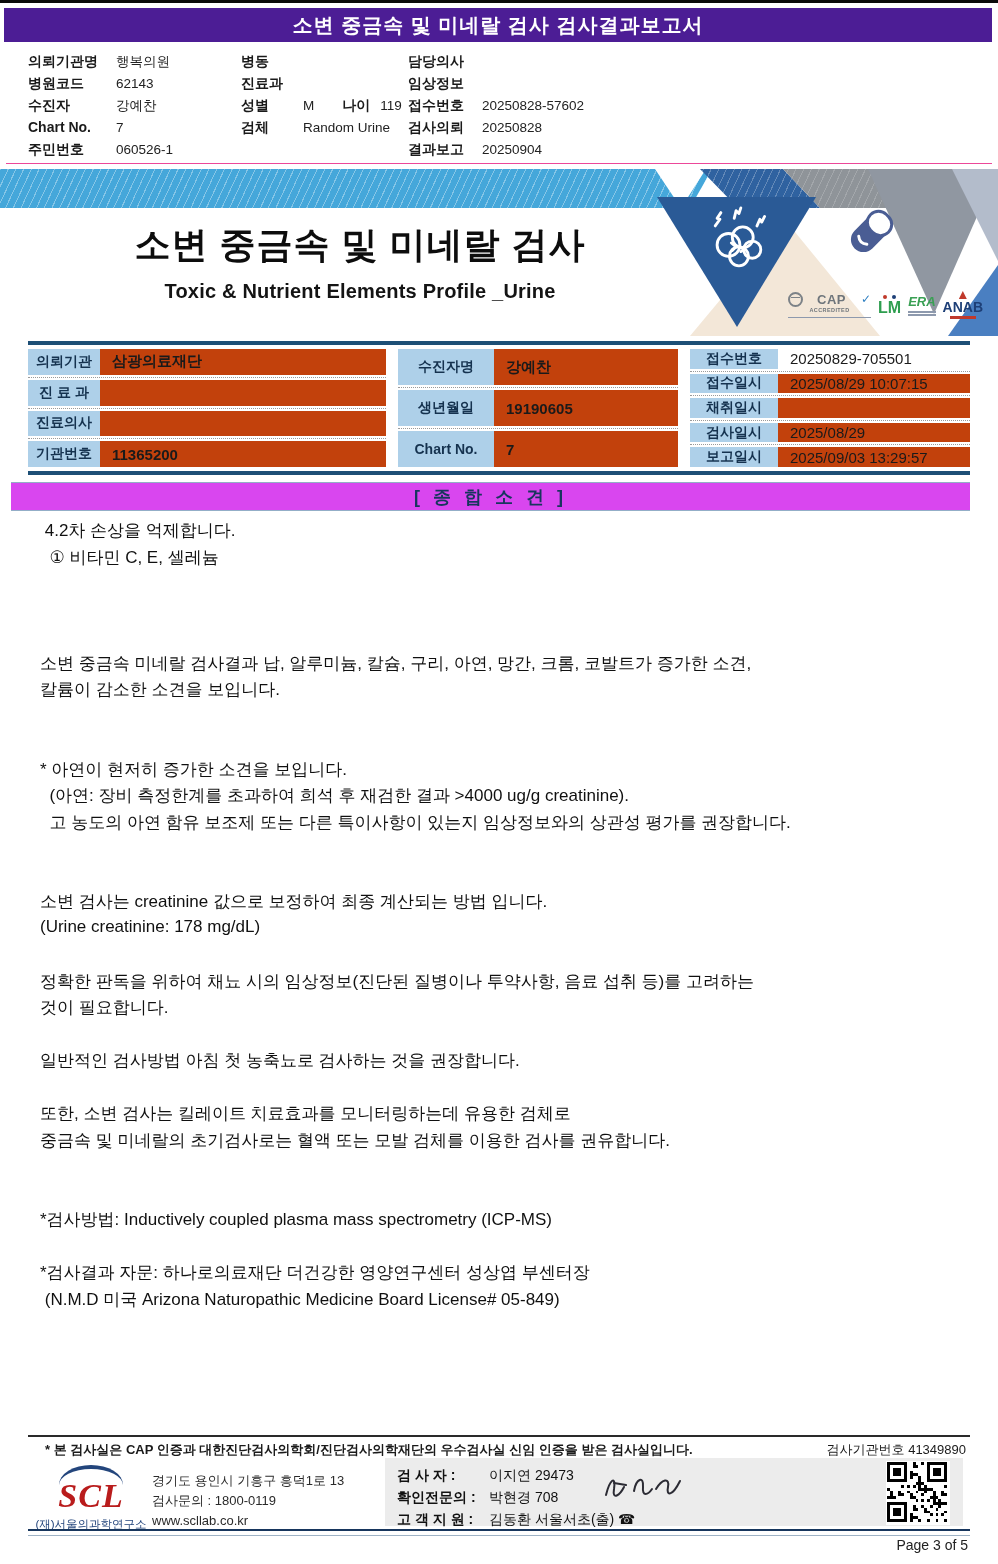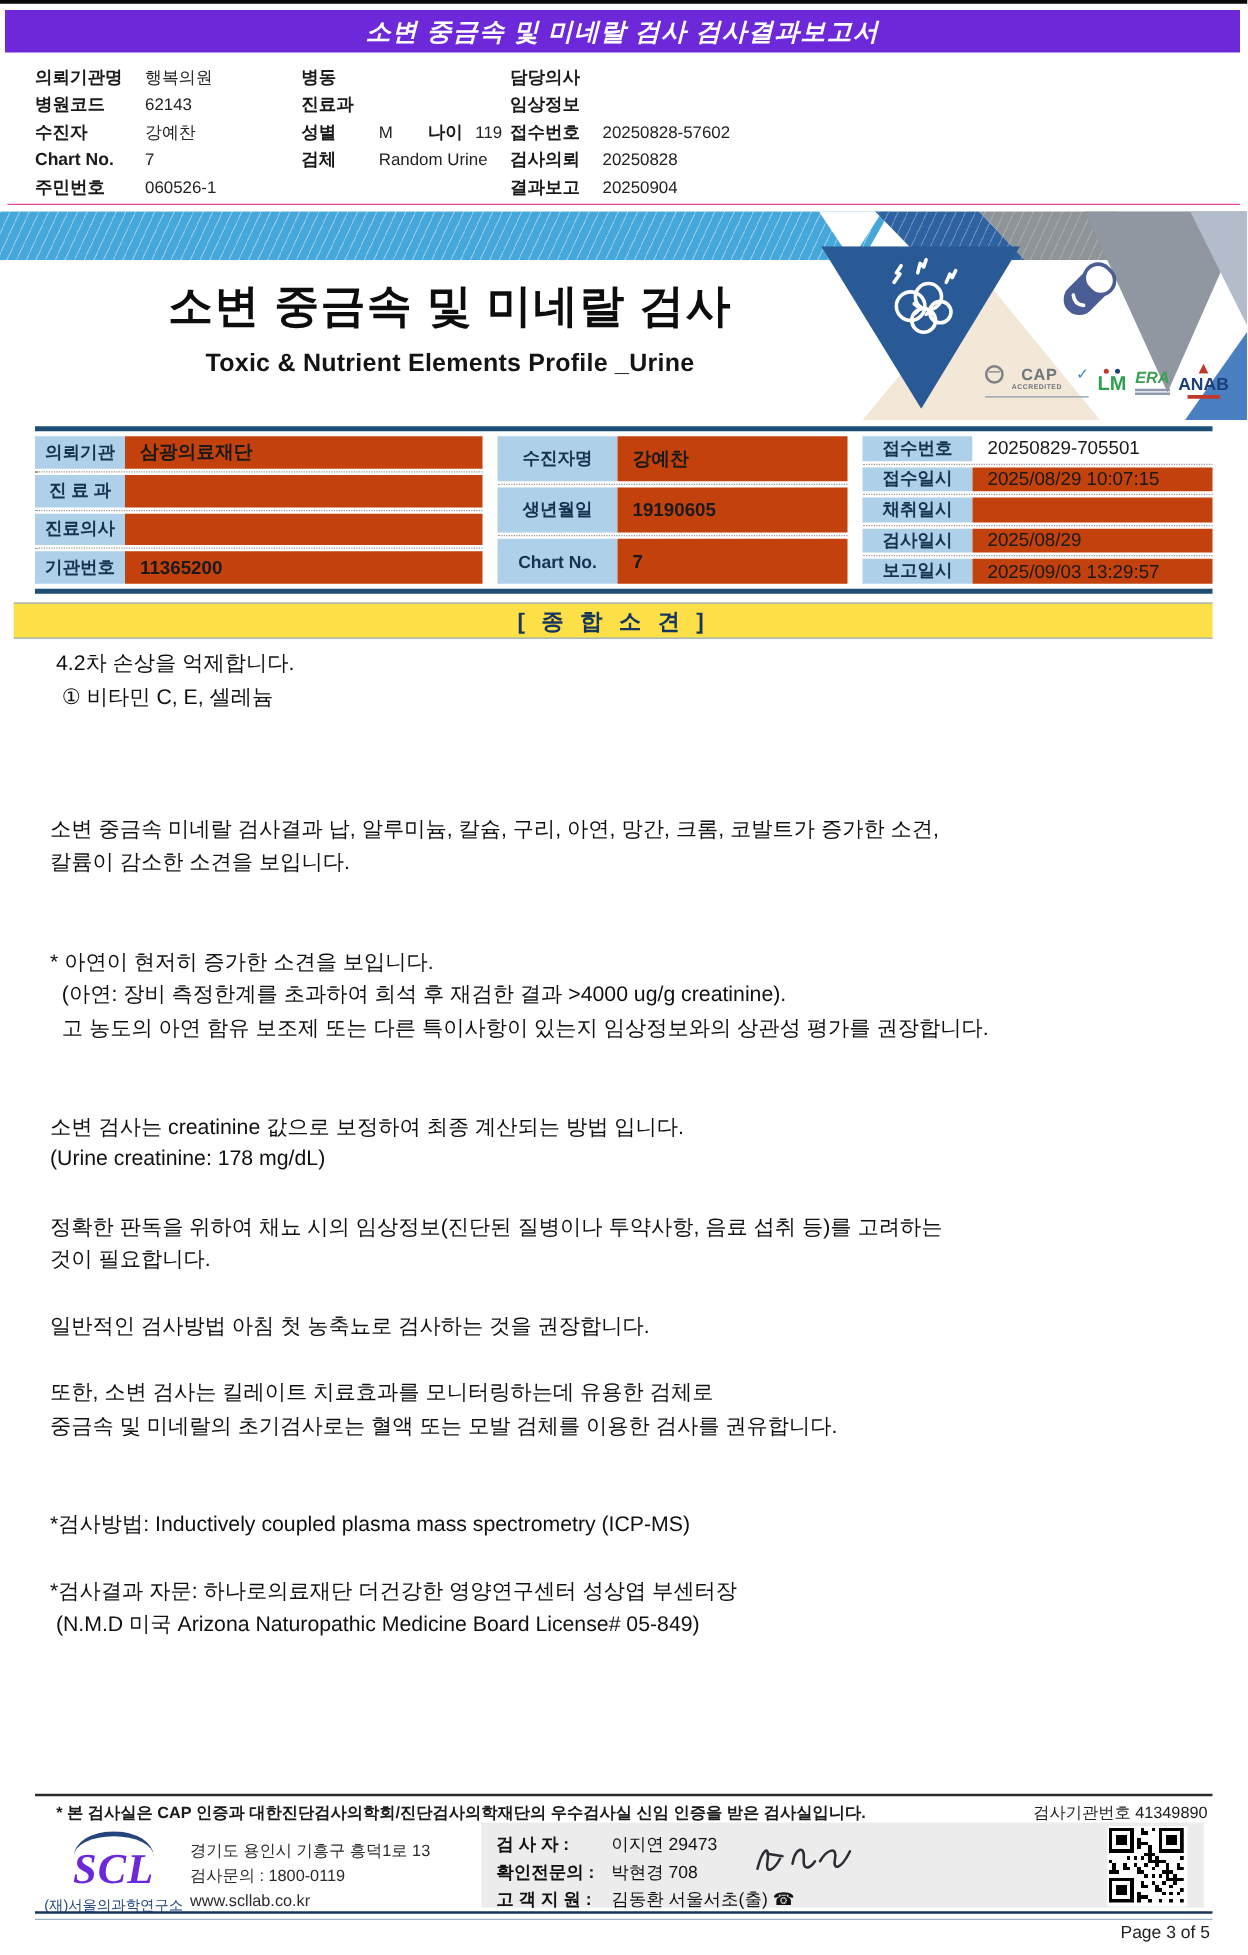--- a/index.html
+++ b/index.html
@@ -1,22 +1,22 @@
 <!DOCTYPE html>
 <html><head>
 <meta charset="utf-8">
 <style>
   html,body{margin:0;padding:0;background:#fff;}
   .page{position:relative;width:998px;height:1564px;background:#fff;
         border-top:3px solid #0a0a0a;border-bottom:3px solid #0a0a0a;
         font-family:"Liberation Sans","DejaVu Sans",sans-serif;color:#111;overflow:hidden;}
 
   
-  .top-bar{position:absolute;top:5px;left:4px;right:6px;height:34px;background:#6d28d9;
-           display:flex;align-items:center;justify-content:center;font-style:italic;}
+  .top-bar{position:absolute;top:5px;left:4px;right:6px;height:34px;background:#4c1d95;
+           display:flex;align-items:center;justify-content:center;}
   .top-bar span{color:#fff;font-weight:bold;font-size:20px;letter-spacing:1px;}
 
   
   .patient-header{position:absolute;top:44px;left:6px;right:6px;height:116px;border-bottom:1px solid #ec4899;}
   .ph-col{position:absolute;top:6px;}
   .ph-col1{left:22px;width:210px;}
   .ph-col2{left:235px;width:165px;}
   .ph-col3{left:402px;width:320px;}
   .ph-row{display:flex;align-items:baseline;height:22px;font-size:14px;}
   .ph-label{font-weight:bold;color:#1a1a1a;flex:none;}
@@ -88,37 +88,37 @@
             height:calc(100% - 4px);display:flex;align-items:center;justify-content:center;}
   .it-g1 .it-label{width:72px;}
   .it-g2 .it-label{width:96px;}
   .it-g3 .it-label{width:88px;}
   .it-value{flex:1;background:#c2410c;height:calc(100% - 4px);display:flex;align-items:center;
             padding-left:12px;font-size:15px;color:#1a1a1a;font-weight:bold;}
   .it-value.em{font-size:19px;font-weight:bold;background:#fff;}
   .it-g3 .it-value{font-weight:normal;font-size:15px;}
 
   
-  .section-band{position:absolute;top:479px;left:11px;right:28px;height:27px;background:#fde047;
+  .section-band{position:absolute;top:479px;left:11px;right:28px;height:27px;background:#d946ef;
                 border-top:1px solid #93aec7;border-bottom:1px solid #93aec7;
                 display:flex;align-items:center;justify-content:center;}
   .section-band span{color:#17365d;font-weight:bold;font-size:18px;letter-spacing:4px;}
 
   
   .findings{position:absolute;top:516px;left:40px;right:30px;}
   .f-line{height:26.5px;font-size:17px;color:#101010;white-space:pre;}
 
   
   .foot-rule{position:absolute;top:1432px;left:28px;right:28px;height:2px;background:#2a2a2a;}
   .foot-disclaimer{position:absolute;top:1438px;left:45px;font-size:13px;color:#1a1a1a;font-weight:bold;}
   .foot-labno{position:absolute;top:1438px;right:32px;font-size:13px;color:#1a1a1a;}
   .scl{position:absolute;top:1462px;left:32px;width:118px;text-align:center;}
   .scl-arc{width:64px;height:16px;border-top:4px solid #23457c;border-radius:50% 50% 0 0/100% 100% 0 0;margin:0 auto -8px auto;}
   .scl-word{font-family:"Liberation Serif","DejaVu Serif",serif;font-style:italic;font-weight:bold;
-            font-size:34px;color:#6d28d9;letter-spacing:1px;}
+            font-size:34px;color:#b91c1c;letter-spacing:1px;}
   .scl-org{font-size:11.5px;color:#23457c;margin-top:2px;}
   .addr{position:absolute;top:1468px;left:152px;font-size:13px;color:#2a2a2a;line-height:20px;}
   .gray-panel{position:absolute;top:1455px;left:385px;right:35px;height:68px;background:#ececec;}
   .staff{position:absolute;top:1461px;left:397px;font-size:14px;color:#111;line-height:22px;}
   .staff .s-row{display:flex;}
   .staff .s-label{width:92px;font-weight:bold;display:inline-block;}
   .sig{position:absolute;top:1462px;left:600px;width:90px;height:46px;}
   .qr{position:absolute;top:1458px;right:48px;width:62px;height:62px;background:#fff;padding:1px;}
   .foot-dbl{position:absolute;top:1526px;left:28px;right:28px;height:4px;
             border-top:2px solid #17365d;border-bottom:1px solid #9fb3c6;}

